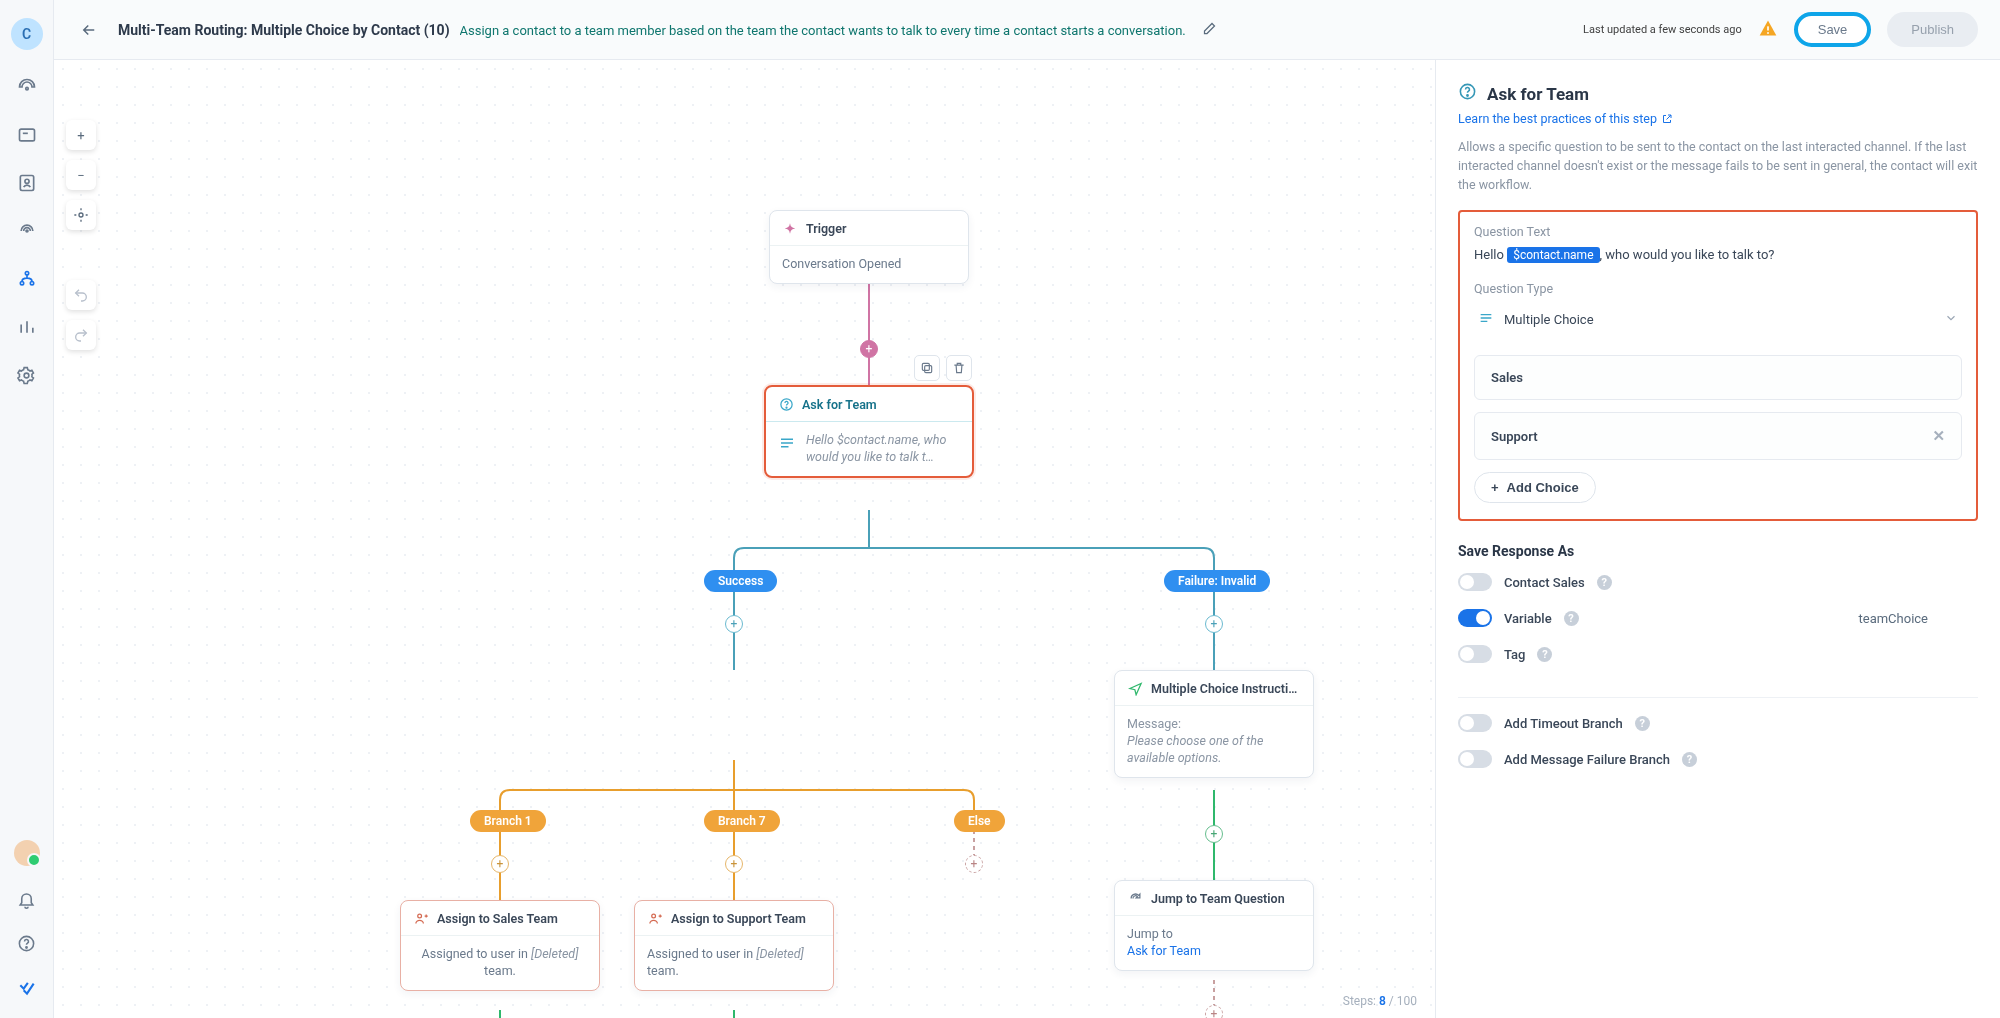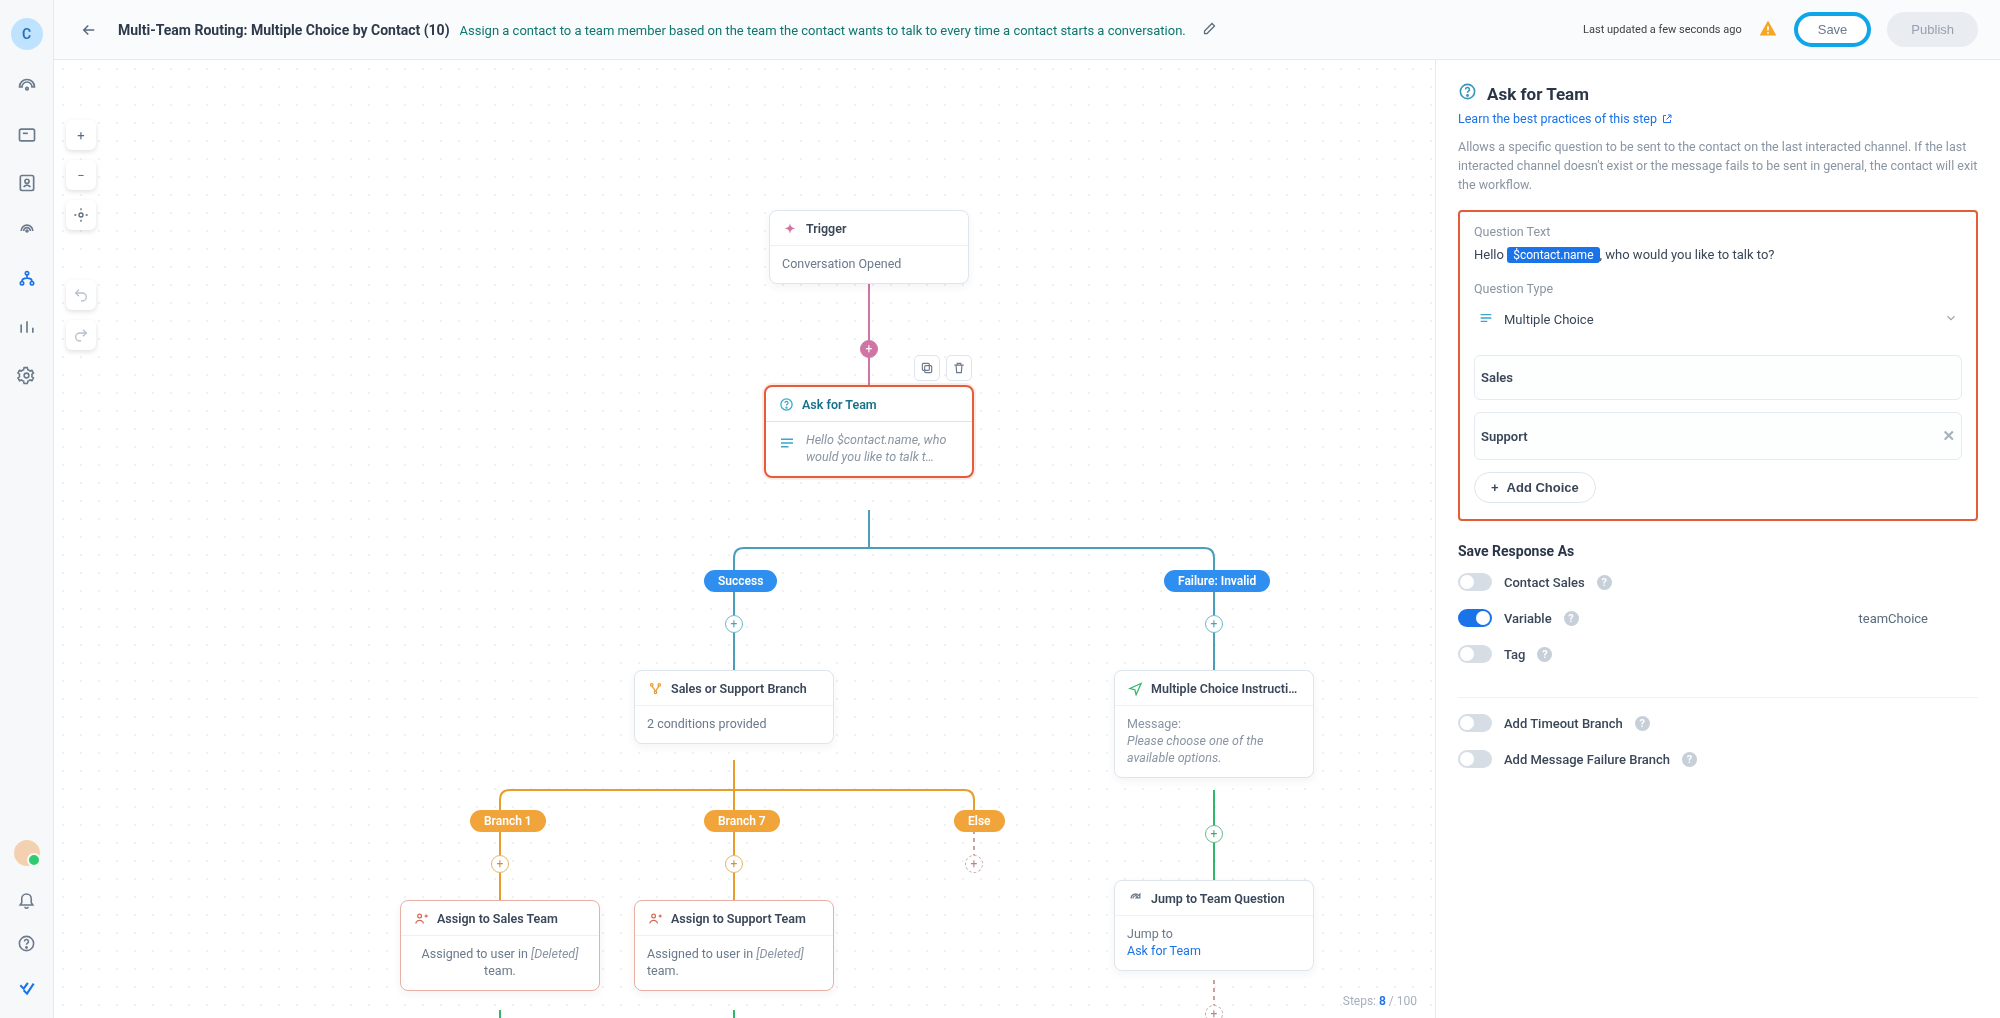--- a/index.html
+++ b/index.html
@@ -114,21 +114,21 @@
 .learn-link{color:#1a73e8;font-size:12.5px;display:flex;align-items:center;gap:4px;margin-bottom:12px;cursor:pointer;}
 .rp-desc{color:#8a95a3;font-size:12.5px;line-height:1.5;margin-bottom:16px;}
 .hl-box{border:2px solid #e45c3a;border-radius:4px;padding:12px 14px 16px 14px;margin-bottom:22px;}
 .fld-label{color:#8a95a3;font-size:12.5px;margin-bottom:8px;}
 .qtext{font-size:13px;color:#3a4758;margin-bottom:18px;}
 .chip{display:inline-block;background:#1a73e8;color:#fff;border-radius:3px;padding:1px 6px;font-size:12px;}
 .qtype{display:flex;align-items:center;gap:10px;padding:6px 4px;color:#3a4758;justify-content:space-between;cursor:pointer;}
 .qtype .left{display:flex;align-items:center;gap:10px;}
 .qtype .chev{color:#9aa6b4;}
 .choice-list{margin-top:20px;}
-.choice-item{border:1px solid #e6eaf0;border-radius:6px;padding:14px 6px;margin-bottom:12px;font-weight:600;color:#3a4758;display:flex;align-items:center;justify-content:space-between;background:#fdfefe;}
+.choice-item{border:1px solid #e6eaf0;border-radius:6px;padding:14px 16px;margin-bottom:12px;font-weight:600;color:#3a4758;display:flex;align-items:center;justify-content:space-between;background:#fdfefe;}
 .choice-item .x{color:#a6b0bd;cursor:pointer;font-size:15px;}
 .add-choice{display:inline-flex;align-items:center;gap:8px;border:1px solid #dfe5ec;border-radius:18px;padding:7px 16px;font-size:13px;font-weight:600;color:#3a4758;cursor:pointer;background:#fff;}
 .section-label{font-weight:700;color:#2a3647;font-size:14px;margin-bottom:14px;}
 .toggle-row{display:flex;align-items:center;gap:12px;margin-bottom:18px;}
 .toggle{width:34px;height:18px;border-radius:10px;background:#d7dde5;position:relative;cursor:pointer;flex-shrink:0;}
 .toggle::after{content:'';position:absolute;top:2px;left:2px;width:14px;height:14px;border-radius:50%;background:#fff;}
 .toggle.on{background:#1a73e8;}
 .toggle.on::after{left:18px;}
 .trow-label{color:#3a4758;font-weight:500;}
 .help-q{width:15px;height:15px;border-radius:50%;background:#c7cfd9;color:#fff;font-size:11px;display:inline-flex;align-items:center;justify-content:center;font-weight:700;}
@@ -336,34 +336,20 @@
                 </span>
               <em>Hello $contact.name, who would you like to talk t…</em>
             </div>
           </div>
 
           <div class="pill blue" style="left:650px;top:510px;">Success</div>
           <div class="pill blue" style="left:1110px;top:510px;">Failure: Invalid</div>
           <div class="add-circle teal" style="left:671px;top:555px;">+</div>
           <div class="add-circle teal" style="left:1151px;top:555px;">+</div>
 
-          <div class="node" style="left:580px;top:610px;">
-            <div class="n-head">
-                <span class="hicon" style="color:#e89e2d;">
-                  <svg width="15" height="15" viewBox="0 0 24 24" fill="none" stroke="currentColor" stroke-width="2">
-                    <circle cx="6" cy="6" r="2"></circle>
-                    <circle cx="18" cy="6" r="2"></circle>
-                    <circle cx="12" cy="18" r="2"></circle>
-                    <path d="M7 8c0 4 4 4 4 8M17 8c0 4-4 4-4 8"></path>
-                  </svg>
-                </span>
-                <span>Sales or Support Branch</span>
-              </div>
-            <div class="n-body">2 conditions provided</div>
-          </div>
 
           <div class="pill amber" style="left:416px;top:750px;">Branch 1</div>
           <div class="pill amber" style="left:650px;top:750px;">Branch 7</div>
           <div class="pill amber" style="left:900px;top:750px;">Else</div>
           <div class="add-circle amber" style="left:437px;top:795px;">+</div>
           <div class="add-circle amber" style="left:671px;top:795px;">+</div>
           <div class="add-circle red" style="left:911px;top:795px;">+</div>
 
           <div class="node assign" style="left:346px;top:840px;text-align:center;">
             <div class="n-head">

